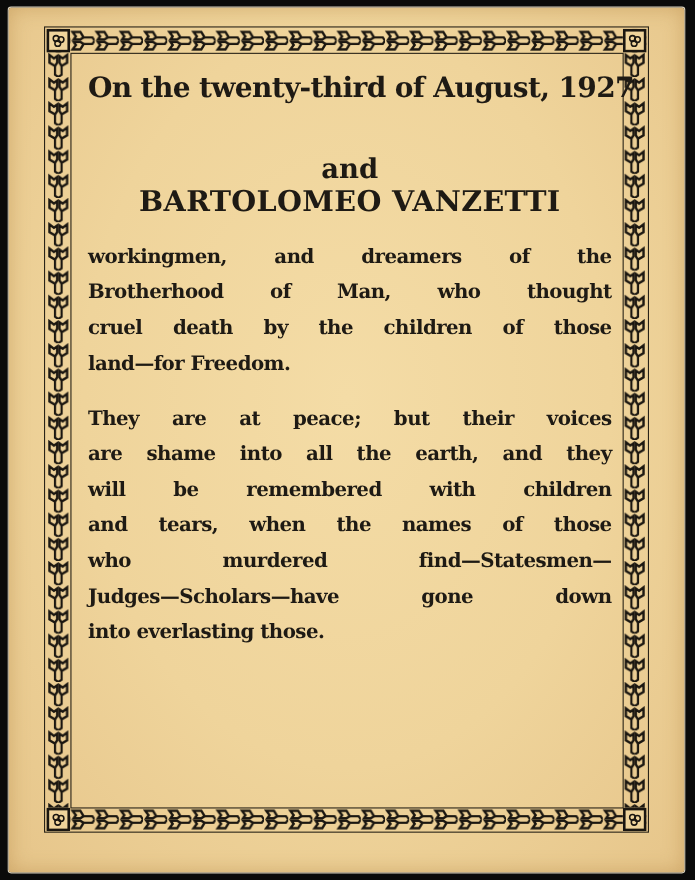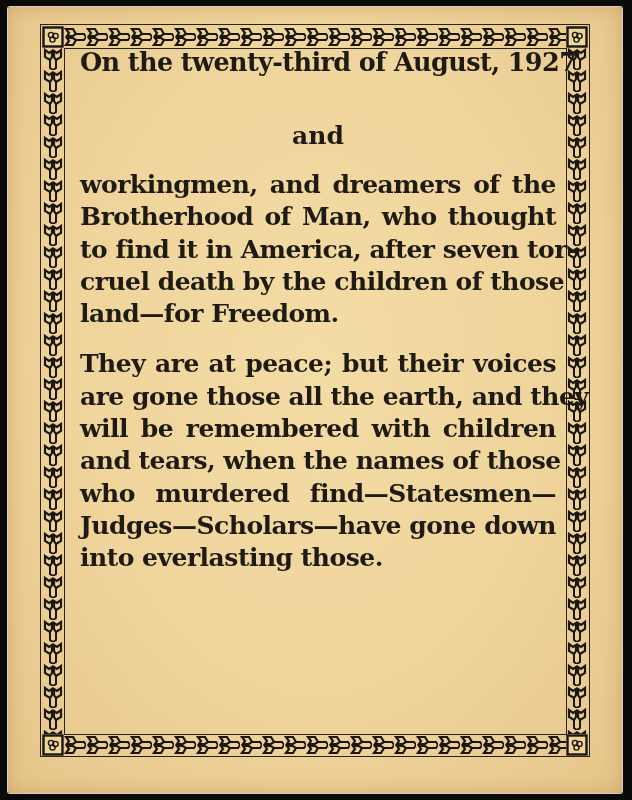--- a/index.html
+++ b/index.html
@@ -48,21 +48,21 @@
       left: 64px;
       top: 48px;
       width: 503px;
       height: 687px;
       border: 1px solid #2a2418;
       box-sizing: border-box;
     }
     .content {
       position: absolute;
       left: 80px;
-      top: 40px;
+      top: 58px;
       width: 476px;
       color: #1e1a14;
       font-family: "DejaVu Serif", "Liberation Serif", serif;
     }
     .dateline {
       text-align: center;
       font-size: 25.5px;
       font-weight: bold;
       letter-spacing: -0.6px;
       line-height: 36px;
@@ -76,21 +76,21 @@
       line-height: 31px;
       margin-top: 16px;
       letter-spacing: 0.3px;
     }
     .names .conj {
       font-size: 25px;
       letter-spacing: 0;
       margin-top: 40px;
     }
     .para {
-      font-size: 25px;
+      font-size: 18px;
       font-weight: bold;
       line-height: 32.3px;
       text-align: justify;
       text-align-last: left;
       margin-top: 18px;
       letter-spacing: -0.5px;
       word-spacing: 0px;
     }
     .para .ln {
       display: block;
@@ -182,32 +182,32 @@
   </svg>
 </div>
 
 <div class="inner-rule"></div>
 
 <div class="content">
   <div class="dateline">On the twenty-third of August, 1927</div>
 
   <div class="names">
     <div class="conj">and</div>
+    <div>BARTOLOMEO VANZETTI</div>
   </div>
 
   <div class="para para1">
     <span class="ln">workingmen, and dreamers of the</span>
     <span class="ln">Brotherhood of Man, who thought</span>
-    <span class="ln">to find it in America, after seven tor-</span>
     <span class="ln">cruel death by the children of those</span>
     <span class="ln last">land—for Freedom.</span>
   </div>
 
   <div class="para para2">
     <span class="ln">They are at peace; but their voices</span>
-    <span class="ln">are gone those all the earth, and they</span>
+    <span class="ln">are shame into all the earth, and they</span>
     <span class="ln">will be remembered with children</span>
     <span class="ln">and tears, when the names of those</span>
     <span class="ln">who murdered find—Statesmen—</span>
     <span class="ln">Judges—Scholars—have gone down</span>
     <span class="ln last">into everlasting those.</span>
   </div>
 </div>
 
 </body></html>

